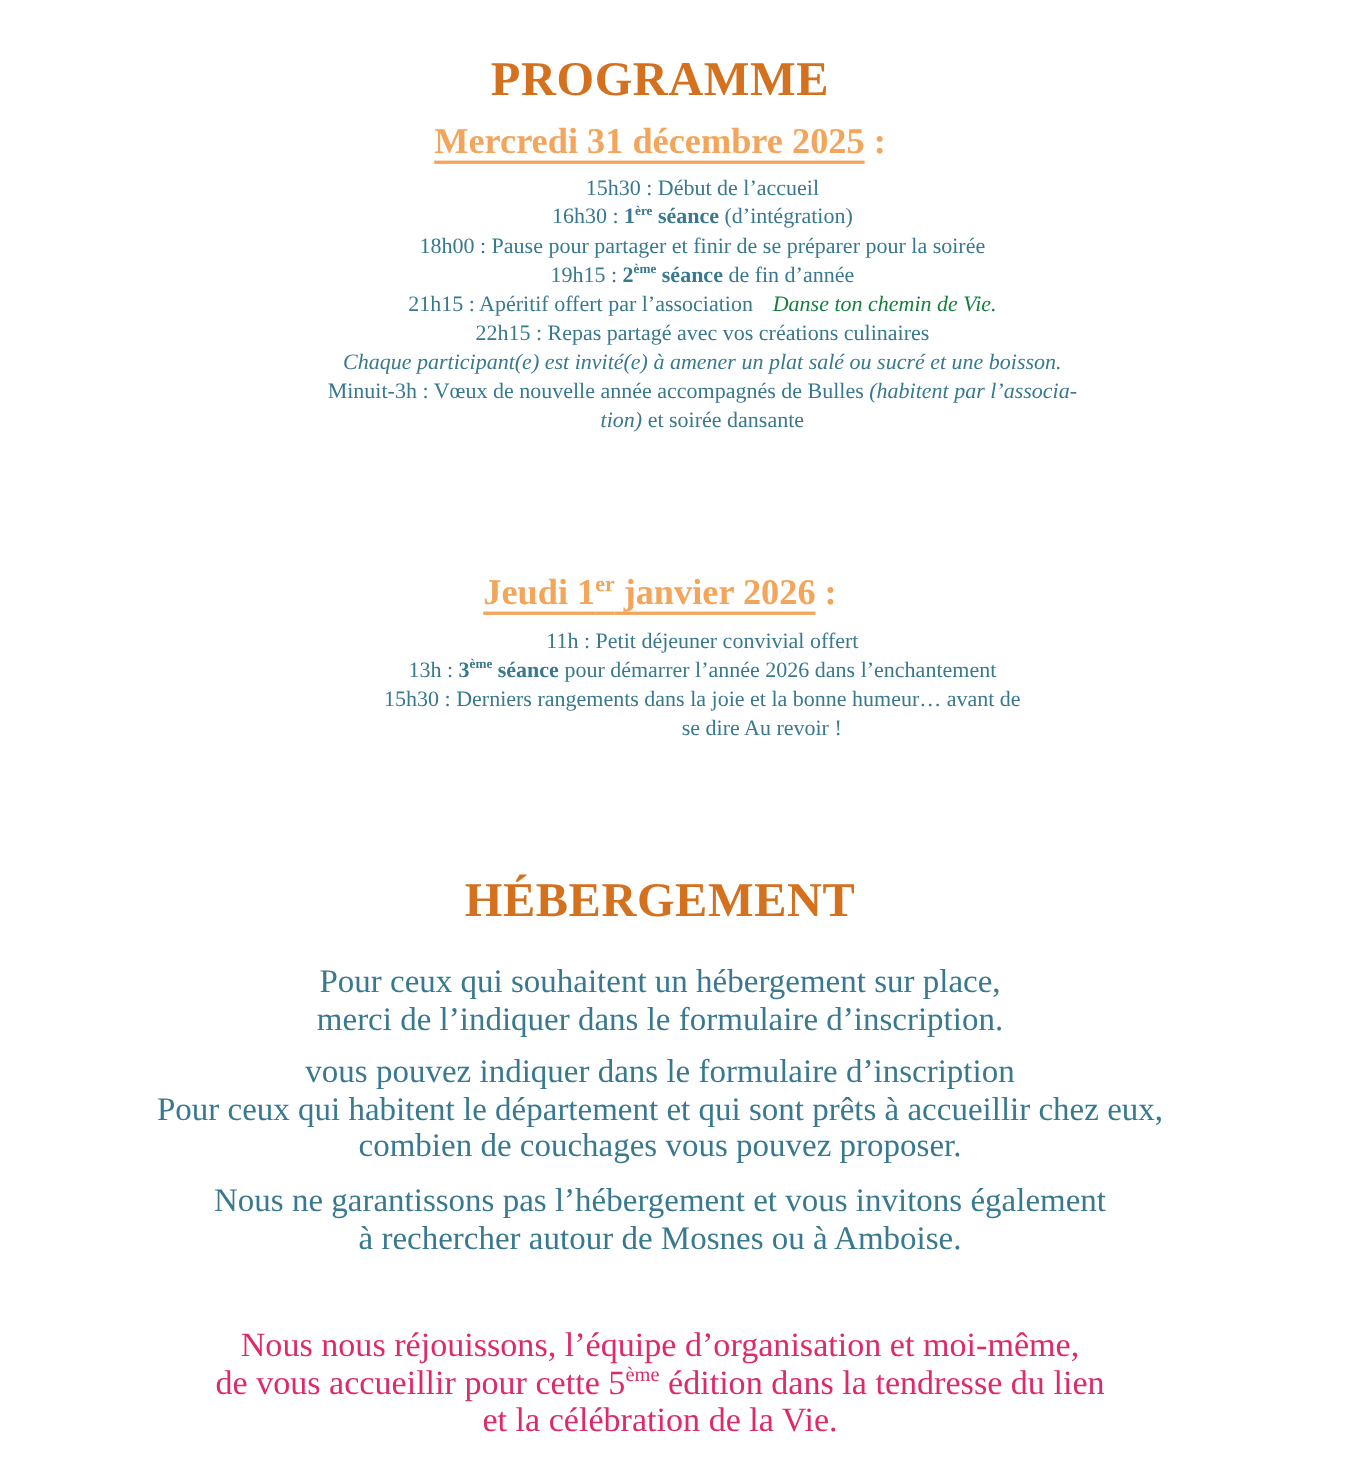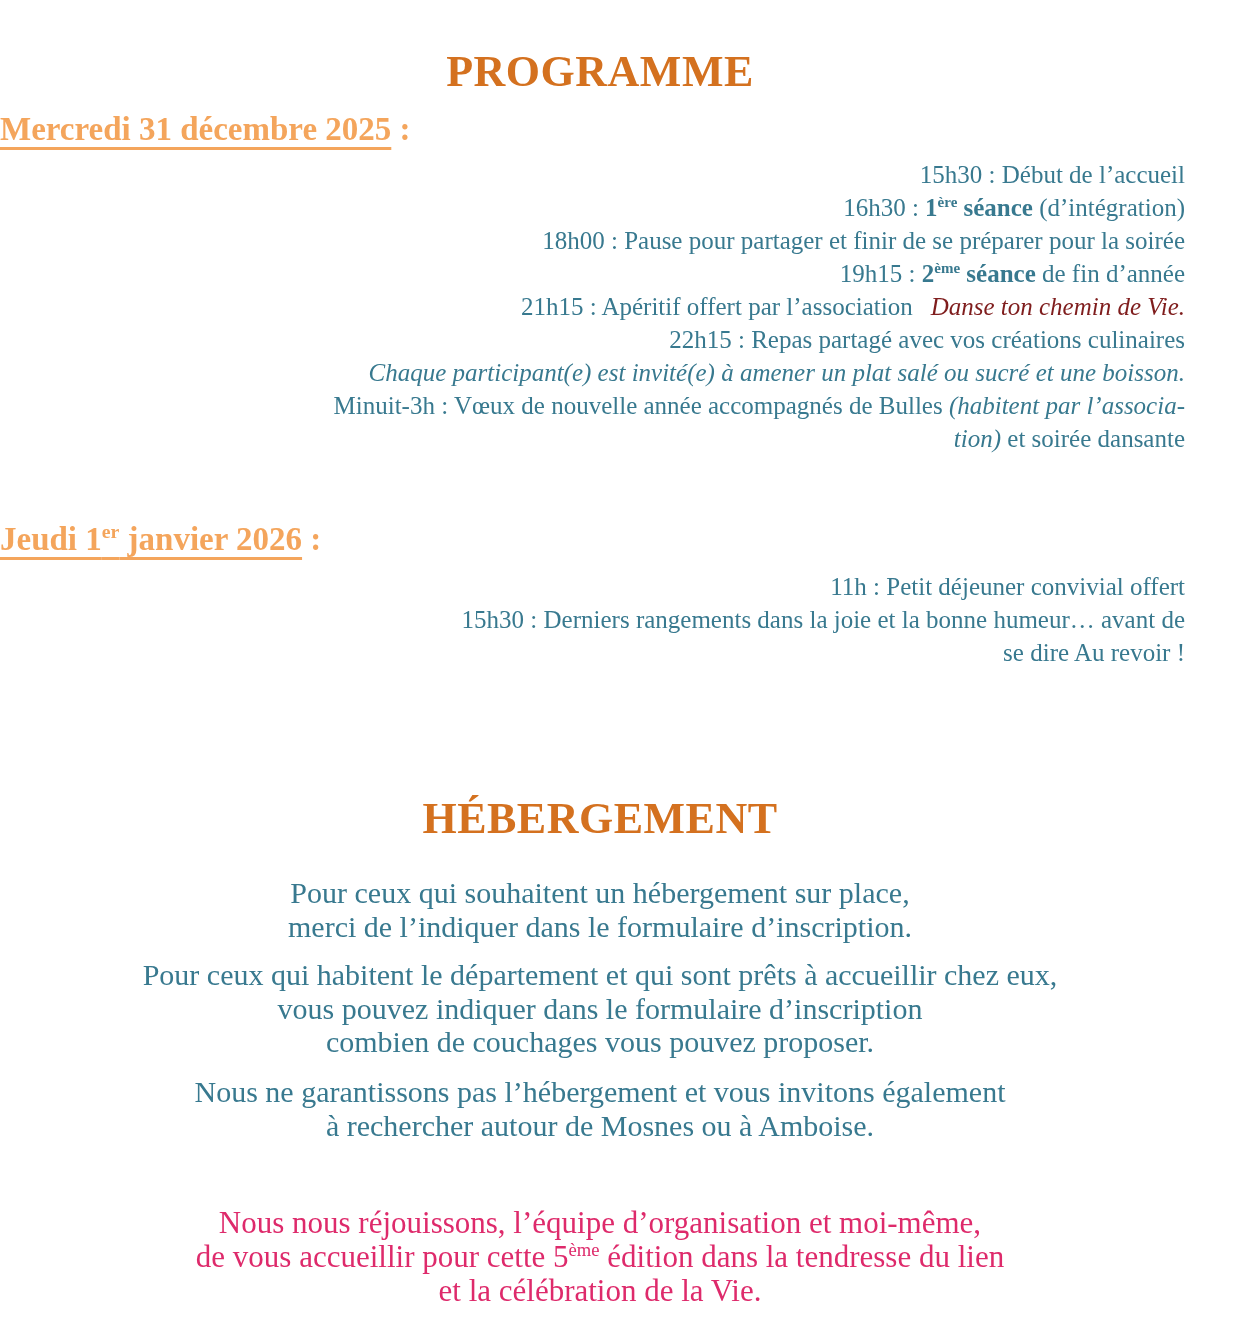--- a/index.html
+++ b/index.html
@@ -22,50 +22,51 @@
     text-align: center;
     font-weight: bold;
     font-size: 44px;
     line-height: 1.1;
     color: #d4711f;
     letter-spacing: 0.5px;
   }
 
   
   .date-heading {
+    text-align: center;
     font-weight: bold;
     font-size: 33px;
     line-height: 1.3;
     color: #f4a55c;
   }
   .date-underline {
     text-decoration: underline;
     text-decoration-thickness: 3px;
     text-underline-offset: 7px;
   }
 
   
   .schedule {
     left: 92px;
     right: 15px;
     color: #38798f;
-    font-size: 25px;
+    font-size: 20px;
     line-height: 1.32;
-    text-align: right;
+    text-align: center;
   }
   .s-line { margin: 0; }
   .seg-bold { font-weight: bold; }
   .sup {
     font-size: 60%;
     vertical-align: super;
     line-height: 1;
   }
   .italic { font-style: italic; }
   .gold-italic {
-    color: #7f1d1d;
+    color: #15803d;
     font-style: italic;
     margin-left: 18px;
   }
   .indent2 { padding-left: 108px; }
 
   
   .c-para {
     text-align: center;
     color: #38798f;
     font-size: 30px;
@@ -113,34 +114,37 @@
       <span class="italic">tion)</span><span> et soirée dansante</span>
     </div>
   </div>
 
   <div class="abs date-heading" style="top:518px;">
     <span class="date-underline"><span>Jeudi 1</span><sup class="sup">er</sup><span> janvier 2026</span></span><span> :</span>
   </div>
 
   <div class="abs schedule" style="top:570px;">
     <div class="s-line">11h : Petit déjeuner convivial offert</div>
+    <div class="s-line">
+      <span>13h : </span><span class="seg-bold">3</span><sup class="sup seg-bold">ème</sup><span class="seg-bold"> séance</span><span> pour démarrer l’année 2026 dans l’enchantement</span>
+    </div>
     <div class="s-line">15h30 : Derniers rangements dans la joie et la bonne humeur… avant de</div>
     <div class="s-line indent2">se dire Au revoir !</div>
   </div>
 
   <div class="abs big-title" style="top:795px;">HÉBERGEMENT</div>
 
   <div class="abs c-para" style="top:856px;">
     <div>Pour ceux qui souhaitent un hébergement sur place,</div>
     <div>merci de l’indiquer dans le formulaire d’inscription.</div>
   </div>
 
   <div class="abs c-para" style="top:938px;">
+    <div>vous pouvez indiquer dans le formulaire d’inscription</div>
     <div>Pour ceux qui habitent le département et qui sont prêts à accueillir chez eux,</div>
-    <div>vous pouvez indiquer dans le formulaire d’inscription</div>
     <div>combien de couchages vous pouvez proposer.</div>
   </div>
 
   <div class="abs c-para" style="top:1055px;">
     <div>Nous ne garantissons pas l’hébergement et vous invitons également</div>
     <div>à rechercher autour de Mosnes ou à Amboise.</div>
   </div>
 
   <div class="abs closing" style="top:1206px;text-align:center;">
     <div>Nous nous réjouissons, l’équipe d’organisation et moi-même,</div>

